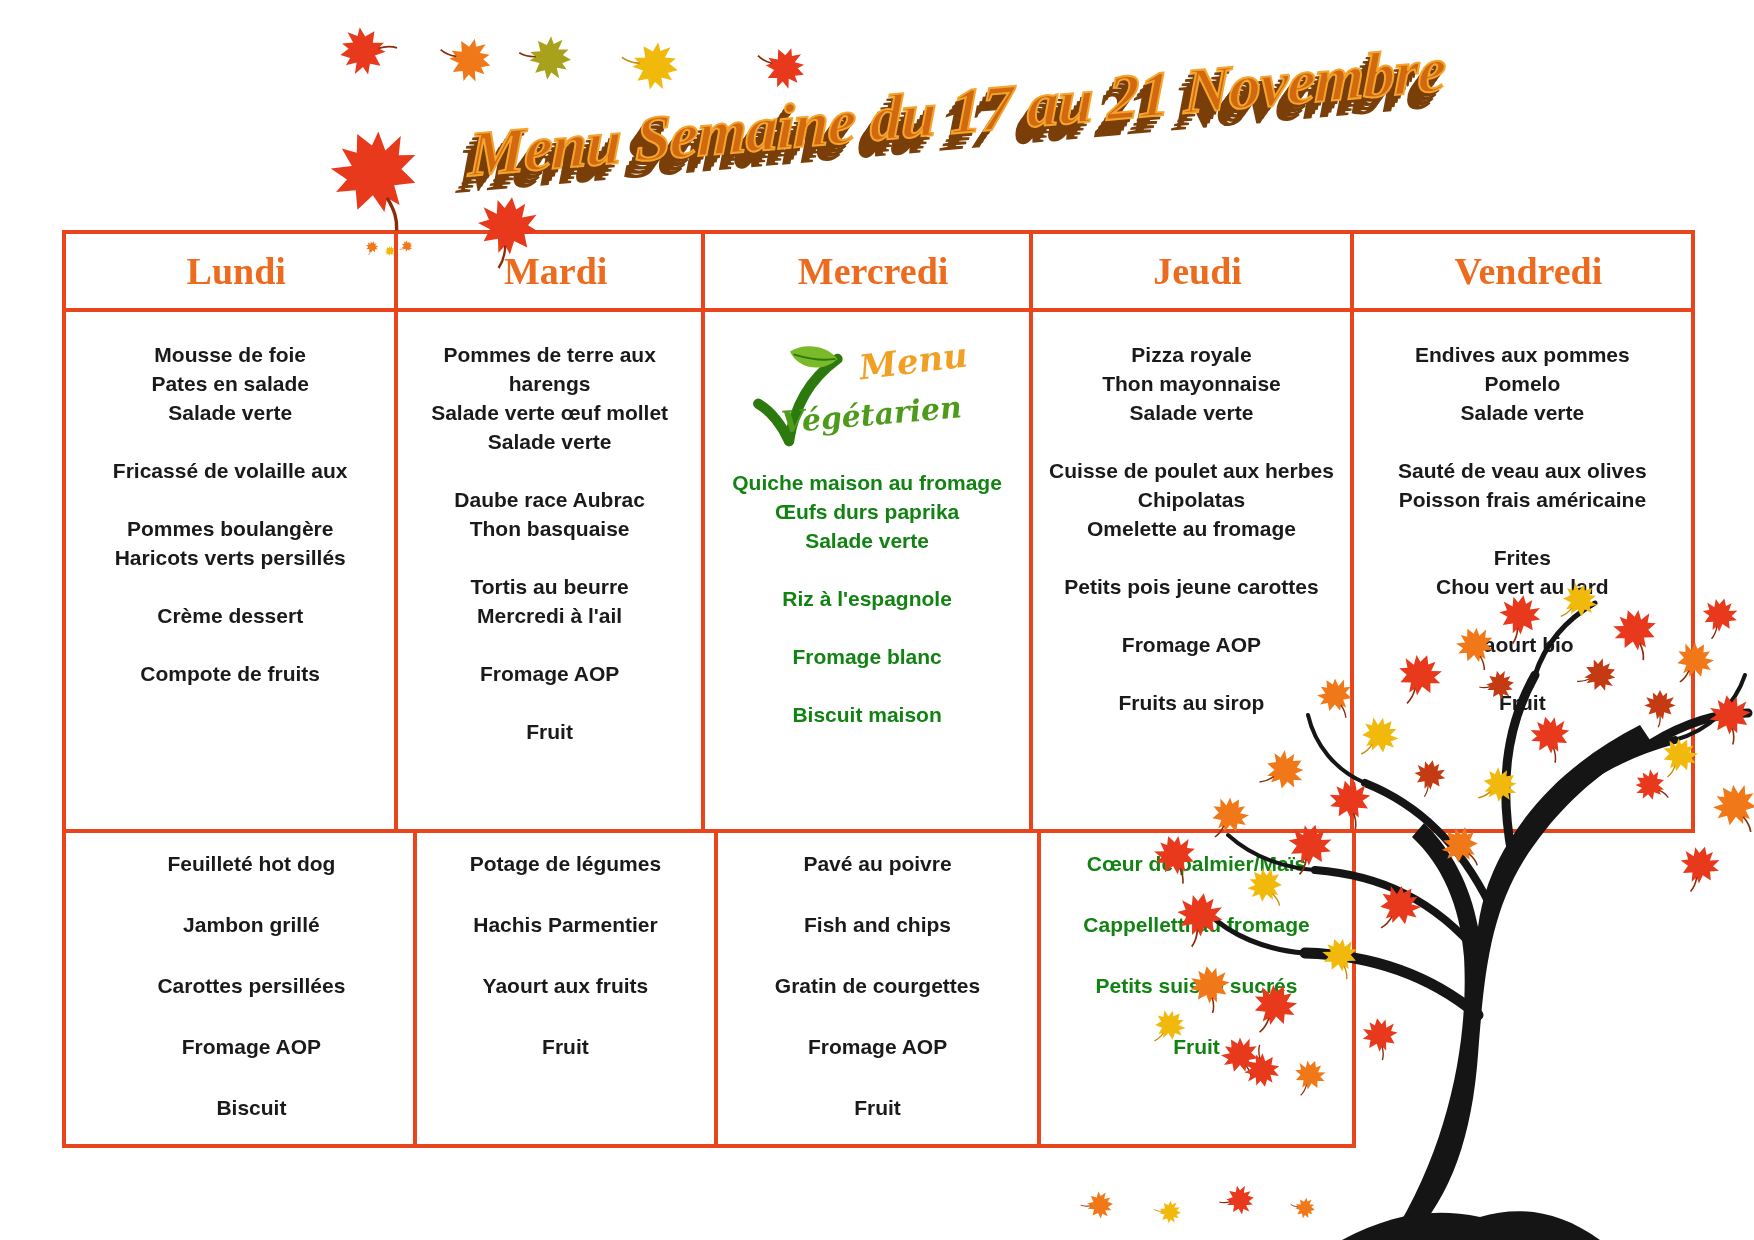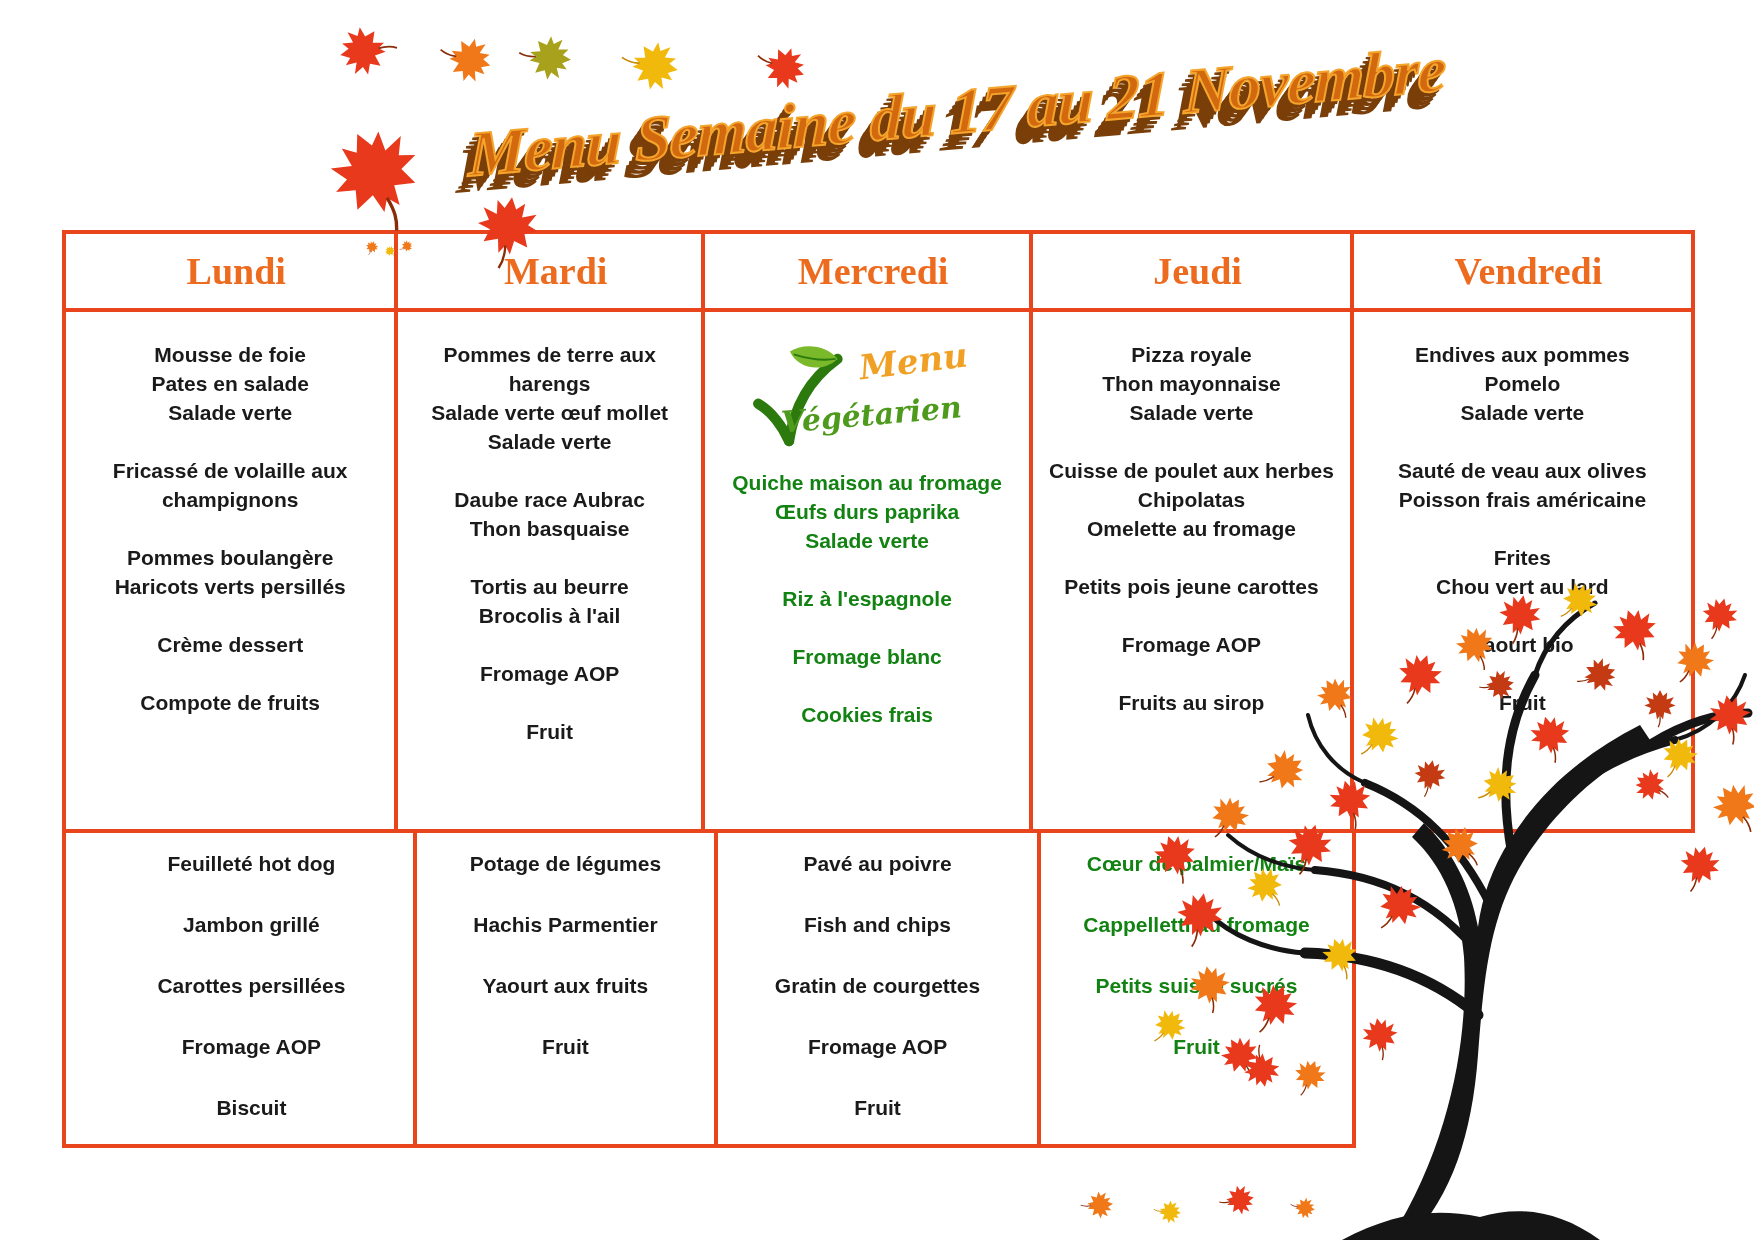--- a/index.html
+++ b/index.html
@@ -54,21 +54,20 @@
       <div class="col" style="width: 330px;">
         <div class="day-header">Lundi</div>
         <div class="cell lunch-cell">
           <div class="group">
             <div class="line">Mousse de foie</div>
             <div class="line">Pates en salade</div>
             <div class="line">Salade verte</div>
           </div>
           <div class="group">
             <div class="line">Fricassé de volaille aux</div>
-            <div class="line">champignons</div>
           </div>
           <div class="group">
             <div class="line">Pommes boulangère</div>
             <div class="line">Haricots verts persillés</div>
           </div>
           <div class="group">
             <div class="line">Crème dessert</div>
           </div>
           <div class="group">
             <div class="line">Compote de fruits</div>
@@ -83,21 +82,21 @@
             <div class="line">harengs</div>
             <div class="line">Salade verte œuf mollet</div>
             <div class="line">Salade verte</div>
           </div>
           <div class="group">
             <div class="line">Daube race Aubrac</div>
             <div class="line">Thon basquaise</div>
           </div>
           <div class="group">
             <div class="line">Tortis au beurre</div>
-            <div class="line">Brocolis à l'ail</div>
+            <div class="line">Mercredi à l'ail</div>
           </div>
           <div class="group">
             <div class="line">Fromage AOP</div>
           </div>
           <div class="group">
             <div class="line">Fruit</div>
           </div>
         </div>
       </div>
       <div class="col bl" style="width: 330px;">
@@ -118,21 +117,21 @@
             <div class="line">Œufs durs paprika</div>
             <div class="line">Salade verte</div>
           </div>
           <div class="group">
             <div class="line">Riz à l'espagnole</div>
           </div>
           <div class="group">
             <div class="line">Fromage blanc</div>
           </div>
           <div class="group">
-            <div class="line">Cookies frais</div>
+            <div class="line">Biscuit maison</div>
           </div>
         </div>
       </div>
       <div class="col bl" style="width: 322px;">
         <div class="day-header">Jeudi</div>
         <div class="cell lunch-cell">
           <div class="group">
             <div class="line">Pizza royale</div>
             <div class="line">Thon mayonnaise</div>
             <div class="line">Salade verte</div>

